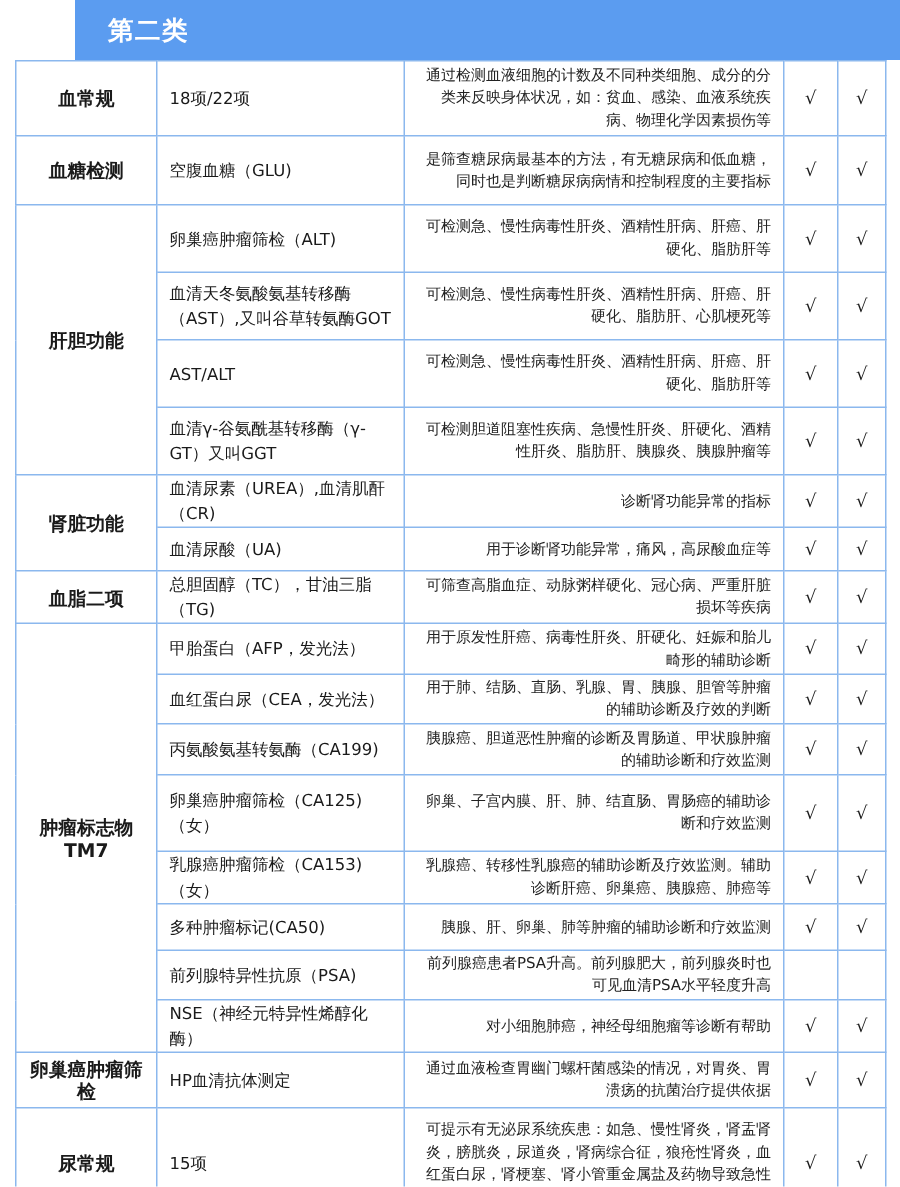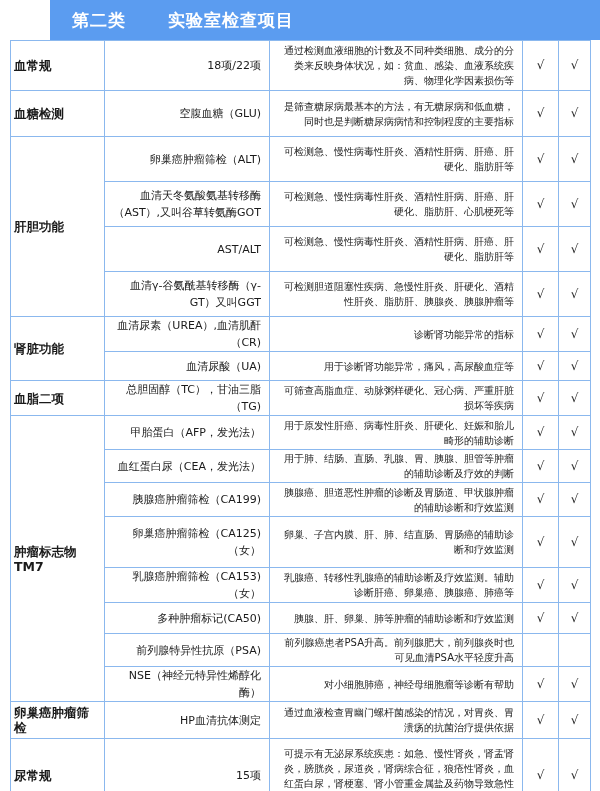--- a/index.html
+++ b/index.html
@@ -13,32 +13,31 @@
     .header .cat { position: absolute; left: 22px; }
     .header .title { position: absolute; left: 118px; }
     table {
       position: absolute; left: 10px; top: 40px; width: 580px;
       border-collapse: collapse; table-layout: fixed;
     }
     td {
       border: 1.5px solid #8bb8ee; padding: 0 8px; vertical-align: middle;
       font-size: 10.5px; line-height: 15px;
     }
-    td.cat { font-weight: bold; font-size: 12.5px; text-align: left; padding: 0 3px; }
-    td.item { font-size: 11px; line-height: 17px; text-align: right; }
+    td.cat { font-weight: bold; font-size: 12.5px; text-align: center; padding: 0 3px; }
+    td.item { font-size: 11px; line-height: 17px; }
     td.desc { font-size: 10px; line-height: 15px; color: #222; text-align: right; }
     td.chk { text-align: center; font-size: 12px; padding: 0; }
     table { border-left: 1.5px solid #5b9cf0; border-right: 1.5px solid #5b9cf0; }
   </style>
 </head>
 <body>
 
 <div class="header">
   <span class="cat">第二类</span>
-  <span class="title">实验室检查项目</span>
 </div>
 
 <table>
   <colgroup>
     <col style="width:94px">
     <col style="width:165px">
     <col style="width:253px">
     <col style="width:36px">
     <col style="width:32px">
   </colgroup>
@@ -115,21 +114,21 @@
       <td class="chk">√</td>
       <td class="chk">√</td>
     </tr>
     <tr style="height:33px">
       <td class="item">血红蛋白尿（CEA，发光法）</td>
       <td class="desc">用于肺、结肠、直肠、乳腺、胃、胰腺、胆管等肿瘤的辅助诊断及疗效的判断</td>
       <td class="chk">√</td>
       <td class="chk">√</td>
     </tr>
     <tr style="height:34px">
-      <td class="item">胰腺癌肿瘤筛检（CA199)</td>
+      <td class="item">丙氨酸氨基转氨酶（CA199)</td>
       <td class="desc">胰腺癌、胆道恶性肿瘤的诊断及胃肠道、甲状腺肿瘤的辅助诊断和疗效监测</td>
       <td class="chk">√</td>
       <td class="chk">√</td>
     </tr>
     <tr style="height:51px">
       <td class="item">卵巢癌肿瘤筛检（CA125)（女）</td>
       <td class="desc">卵巢、子宫内膜、肝、肺、结直肠、胃肠癌的辅助诊断和疗效监测</td>
       <td class="chk">√</td>
       <td class="chk">√</td>
     </tr>

